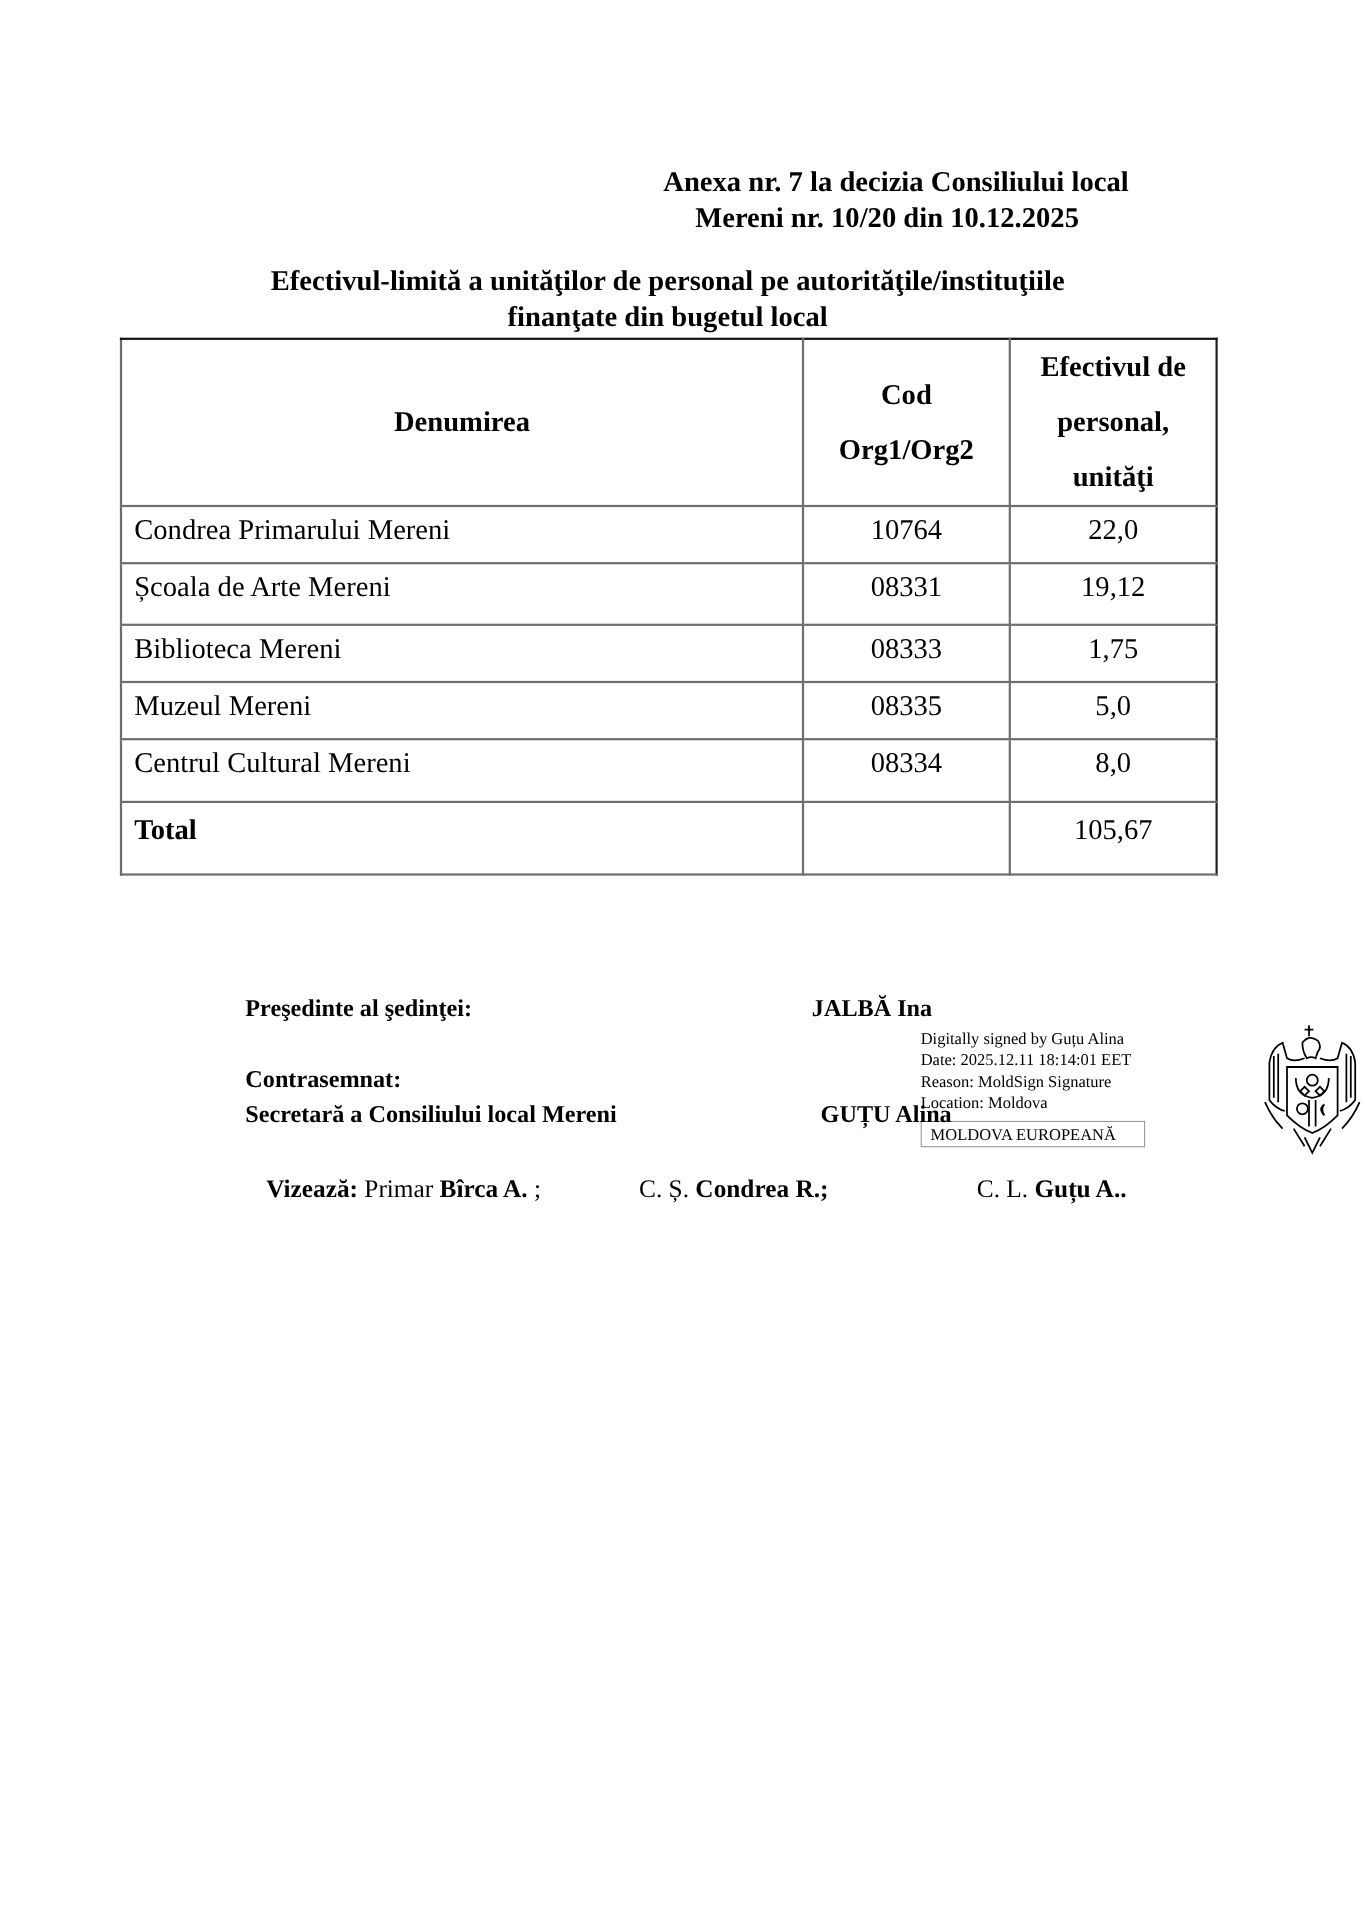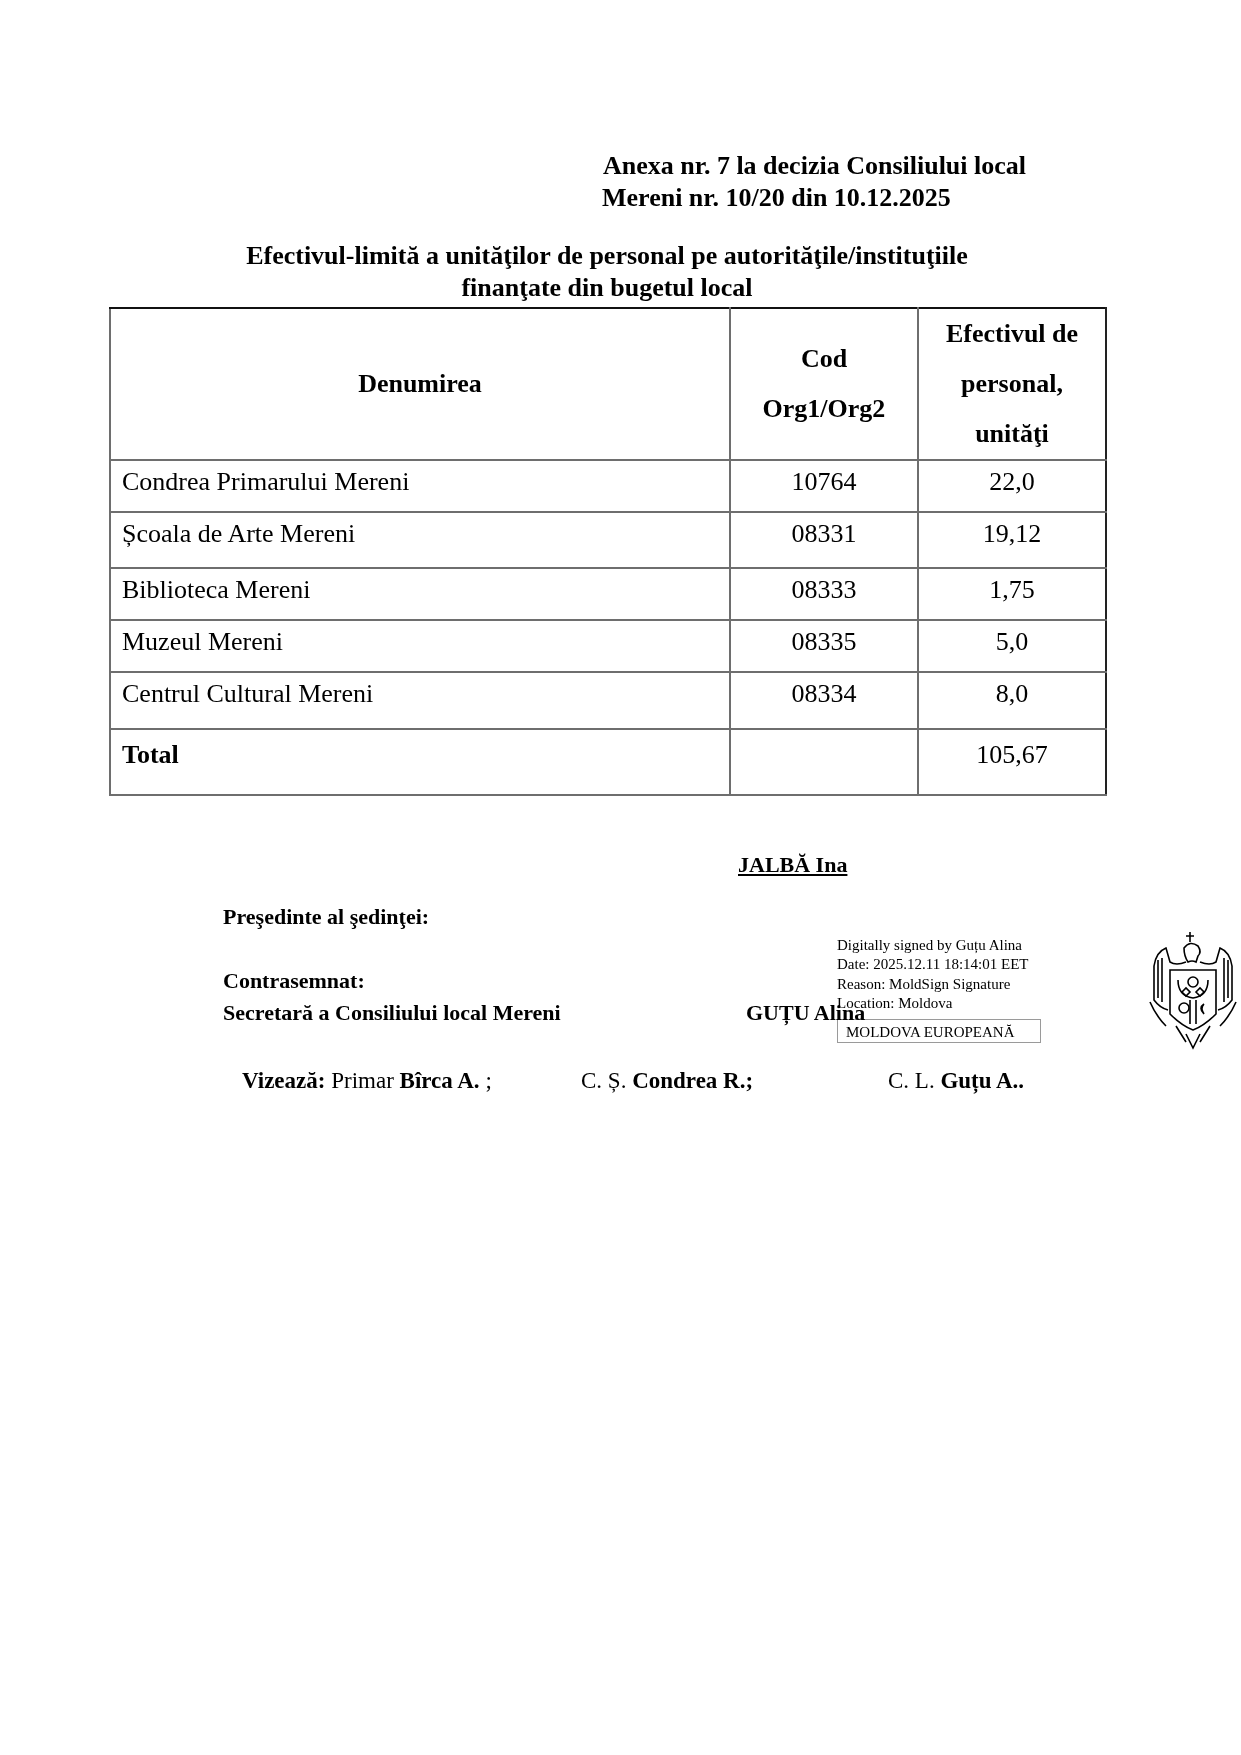--- a/index.html
+++ b/index.html
@@ -19,21 +19,21 @@
   .sig { font-size: 22px; font-weight: bold; }
   .dsig { left: 837px; font-size: 15px; line-height: 19.5px; }
   .dbox { position: absolute; left: 837px; top: 1019px; width: 204px; height: 24px; border: 1px solid #9a9a9a; font-size: 15px; line-height: 24px; box-sizing: border-box; padding-left: 8px; background: transparent; }
   .viz { top: 1068px; font-size: 23px; }
   .crest { position: absolute; left: 1146px; top: 930px; width: 94px; height: 120px; }
 </style>
 </head>
 <body>
 
 <div class="abs annex" style="top:150px;">Anexa nr. 7 la decizia Consiliului local</div>
-<div class="abs annex" style="top:182px; left:602px;">Mereni nr. 10/20 din 10.12.2025</div>
+<div class="abs annex" style="top:182px; left:632px;">Mereni nr. 10/20 din 10.12.2025</div>
 
 <div class="abs title" style="top:240px;">Efectivul-limită a unităţilor de personal pe autorităţile/instituţiile</div>
 <div class="abs title" style="top:272px;">finanţate din bugetul local</div>
 
 <table class="main">
   <colgroup>
     <col style="width:620px">
     <col style="width:188px">
     <col style="width:188px">
   </colgroup>
@@ -79,21 +79,21 @@
   </tr>
   <tr style="height:66px;">
     <td class="cell-name bold" style="padding-top:10px !important;">Total</td>
     <td class="cell-c"></td>
     <td class="cell-c" style="padding-top:10px !important;">105,67</td>
   </tr>
 </tbody>
   </table>
 
 <div class="abs sig" style="left:223px; top:904px;">Preşedinte al şedinţei:</div>
-<div class="abs sig" style="left:738px; top:852px;text-decoration:underline;">JALBĂ Ina</div>
+<div class="abs sig" style="left:738px; top:904px;">JALBĂ Ina</div>
 <div class="abs sig" style="left:223px; top:968px;">Contrasemnat:</div>
 <div class="abs sig" style="left:223px; top:1000px;">Secretară a Consiliului local Mereni</div>
 
 <div class="abs dsig" style="top:936px;">Digitally signed by Guțu Alina</div>
 <div class="abs dsig" style="top:955px;">Date: 2025.12.11 18:14:01 EET</div>
 <div class="abs dsig" style="top:975px;">Reason: MoldSign Signature</div>
 <div class="abs dsig" style="top:994px;">Location: Moldova</div>
 <div class="dbox">MOLDOVA EUROPEANĂ</div>
 <div class="abs sig" style="left:746px; top:1000px;">GUȚU Alina</div>
 

